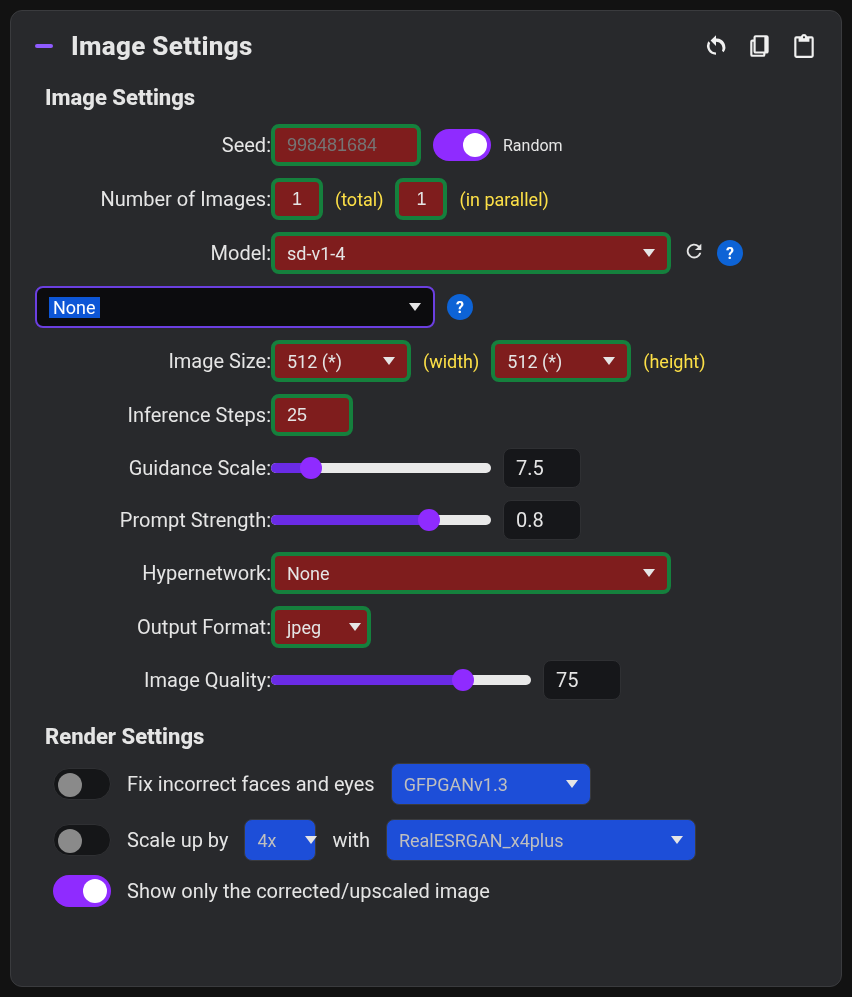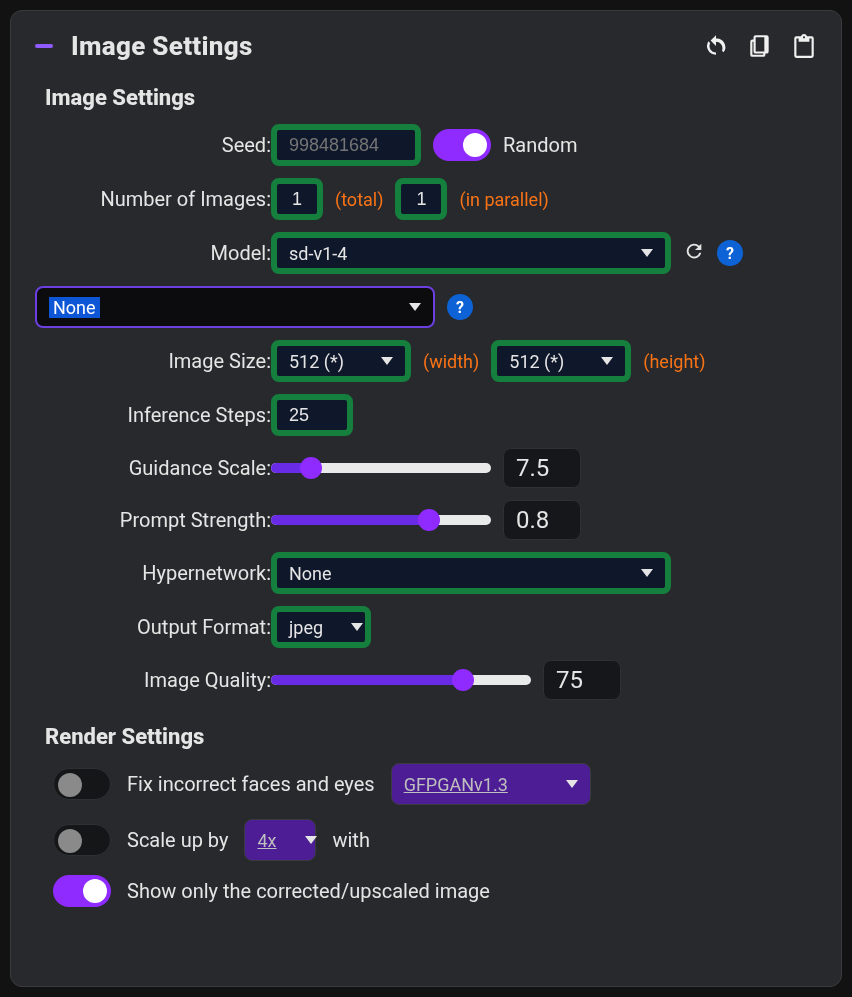--- a/index.html
+++ b/index.html
@@ -29,41 +29,41 @@
   .hdr-icons .btn { cursor:pointer; display:flex; align-items:center; }
 
   .section-title { font-size:22px; font-weight:800; margin:24px 0 14px 10px; }
 
   .row { display:flex; align-items:center; margin:12px 0; }
   .lbl { width:236px; text-align:right; padding-right:0; font-size:20px; color:#e5e5e5; }
   .ctrls { display:flex; align-items:center; gap:12px; flex:1; }
 
   
   .tinput, .select, .numbox {
-    background:#0f172a;
-    border:6px solid #15803d;
+    background:#7f1d1d;
+    border:4px solid #15803d;
     border-radius:8px;
     color:#e5e5e5;
     font-size:18px;
     height:42px;
     padding:0 12px;
     outline:none;
   }
   .numbox { width:52px; text-align:center; }
   .tinput { width:150px; color:#9a9a9a; }
   .select { display:flex; align-items:center; justify-content:space-between; gap:28px; cursor:pointer; }
   .select.full { width:400px; }
   .select.mid  { width:140px; }
   .select.sm   { width:100px; }
   .select.highlighted {
     border:2px solid #6b3fe0;
     background:#0c0c0e;
   }
   .sel-val.selected { background:#0d56d6; padding:0 4px; color:#fff; }
-  .hint { color:#f97316; font-size:18px; }
+  .hint { color:#fde047; font-size:18px; }
 
   
   .chev {
     width:0;height:0;
     border-left:6px solid transparent;
     border-right:6px solid transparent;
     border-top:8px solid #e5e5e5;
   }
 
   
@@ -73,53 +73,53 @@
   }
   .toggle .knob {
     position:absolute; width:24px; height:24px; background:#fff; border-radius:50%; top:4px;
     transition:left .15s;
   }
   .toggle.on  { background:#8f2bff; }
   .toggle.on  .knob { left:30px; }
   .toggle.off { background:#151618; border:1px solid #2f3033; }
   .toggle.off .knob { left:4px; background:#8a8a8a; }
 
-  .plain { font-size:20px; color:#e5e5e5; }
+  .plain { font-size:16px; color:#e5e5e5; }
 
   
   .slider {
     position:relative; height:10px; border-radius:5px; background:#e9e9e9; flex:0 0 220px;
   }
   .slider.wide { flex:0 0 260px; }
   .slider .fill {
     position:absolute; left:0; top:0; bottom:0; border-radius:5px; background:#6a2be6;
   }
   .slider .thumb {
     position:absolute; width:22px; height:22px; border-radius:50%; background:#8f2bff;
     top:50%; transform:translate(-50%,-50%);
   }
   .val-box {
     background:#16171a; border:1px solid #2f3033; border-radius:8px;
     width:78px; height:40px; display:flex; align-items:center; justify-content:flex-start;
-    padding:0 12px; font-size:24px;
+    padding:0 12px; font-size:20px;
   }
 
   
   .refresh-icon svg{ width:22px;height:22px; fill:#e5e5e5; }
   .help {
     width:26px;height:26px;border-radius:50%;background:#0d63d6;
     display:flex;align-items:center;justify-content:center;
     font-weight:700;font-size:16px;color:#fff;cursor:pointer;
   }
 
   
   .rrow { display:flex; align-items:center; gap:16px; margin:14px 0 14px 18px; }
   .rrow .plain { font-size:20px; }
 
-  .select.pill { background:#4c1d95; border:1px solid #3a3b3e; color:#bfbfbf;text-decoration:underline; }
+  .select.pill { background:#1d4ed8; border:1px solid #3a3b3e; color:#bfbfbf; }
   .select.pill.big { width:310px; }
   .select.pill.med { width:200px; }
   .select.pill.tiny{ width:72px;text-align:center; }
 </style>
 </head>
 <body>
 
 <div class="panel">
 
   <div class="hdr">
@@ -286,20 +286,24 @@
   <div class="rrow">
     <span class="toggle off">
         <span class="knob"></span>
       </span>
     <span class="plain">Scale up by</span>
     <div class="select pill tiny">
       <span>4x</span>
       <span class="chev"></span>
     </div>
     <span class="plain">with</span>
+    <div class="select pill big">
+      <span>RealESRGAN_x4plus</span>
+      <span class="chev"></span>
+    </div>
   </div>
 
   <div class="rrow">
     <span class="toggle on">
         <span class="knob"></span>
       </span>
     <span class="plain">Show only the corrected/upscaled image</span>
   </div>
 
 </div>

